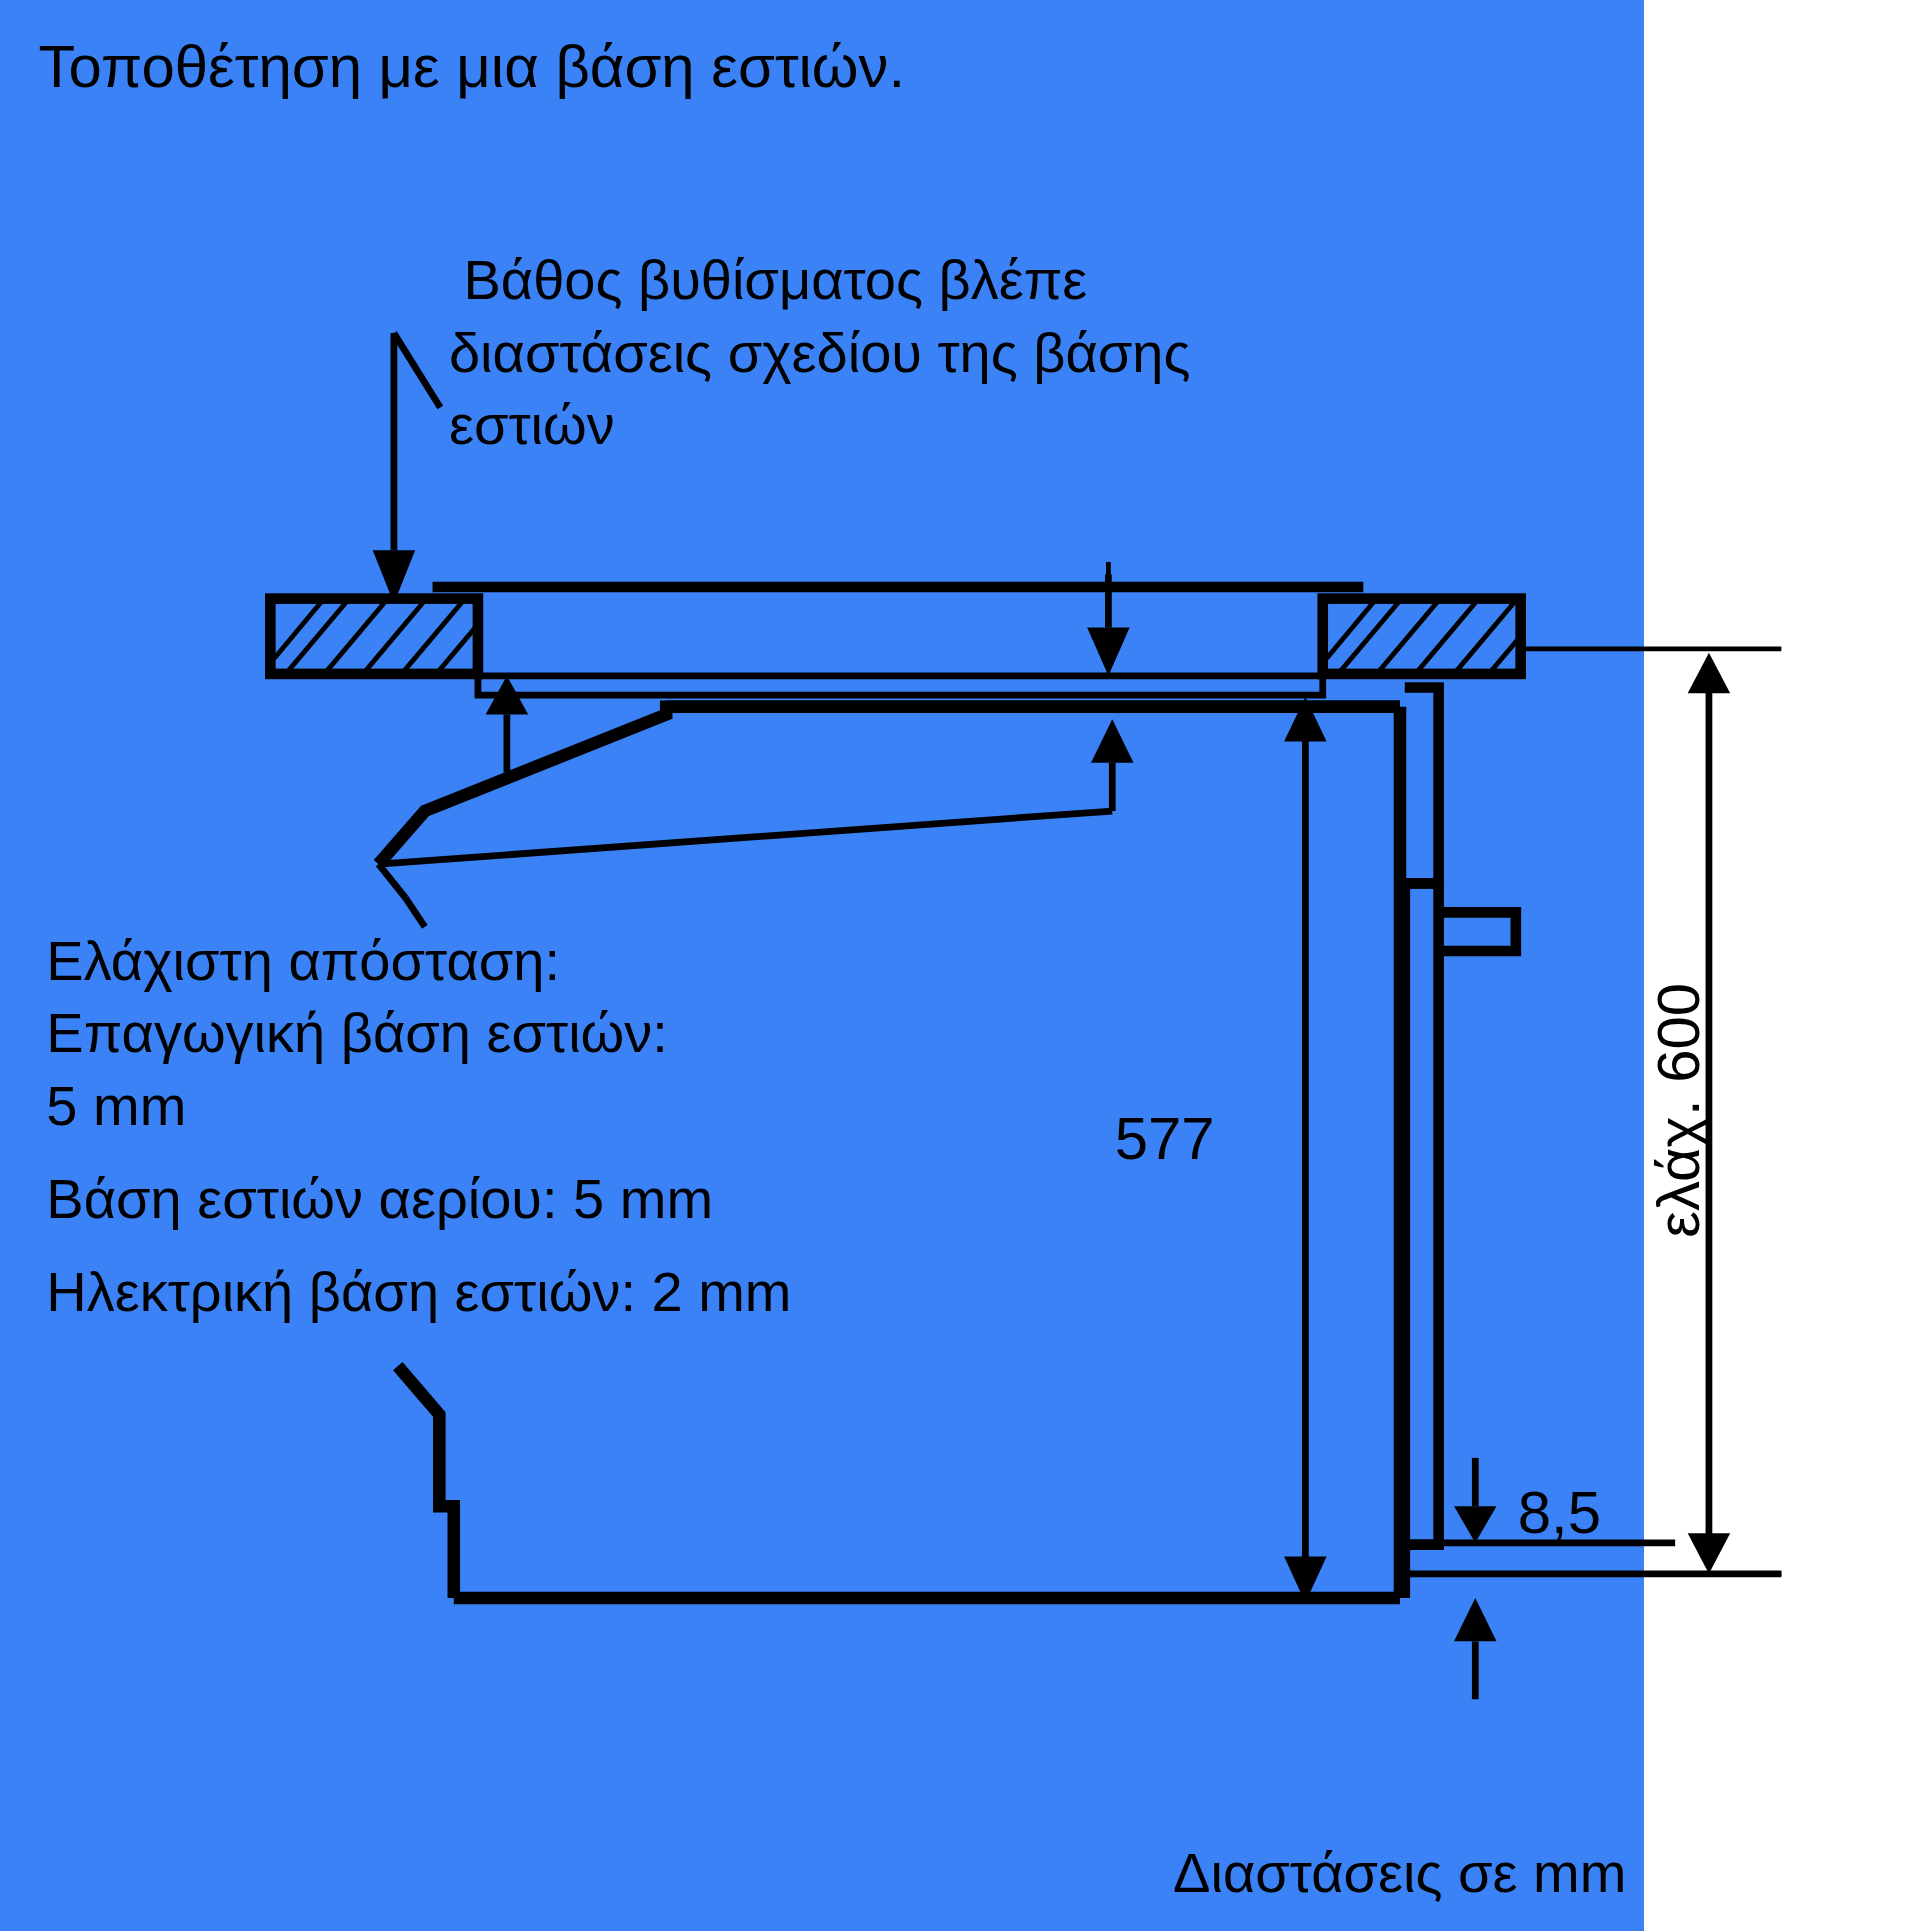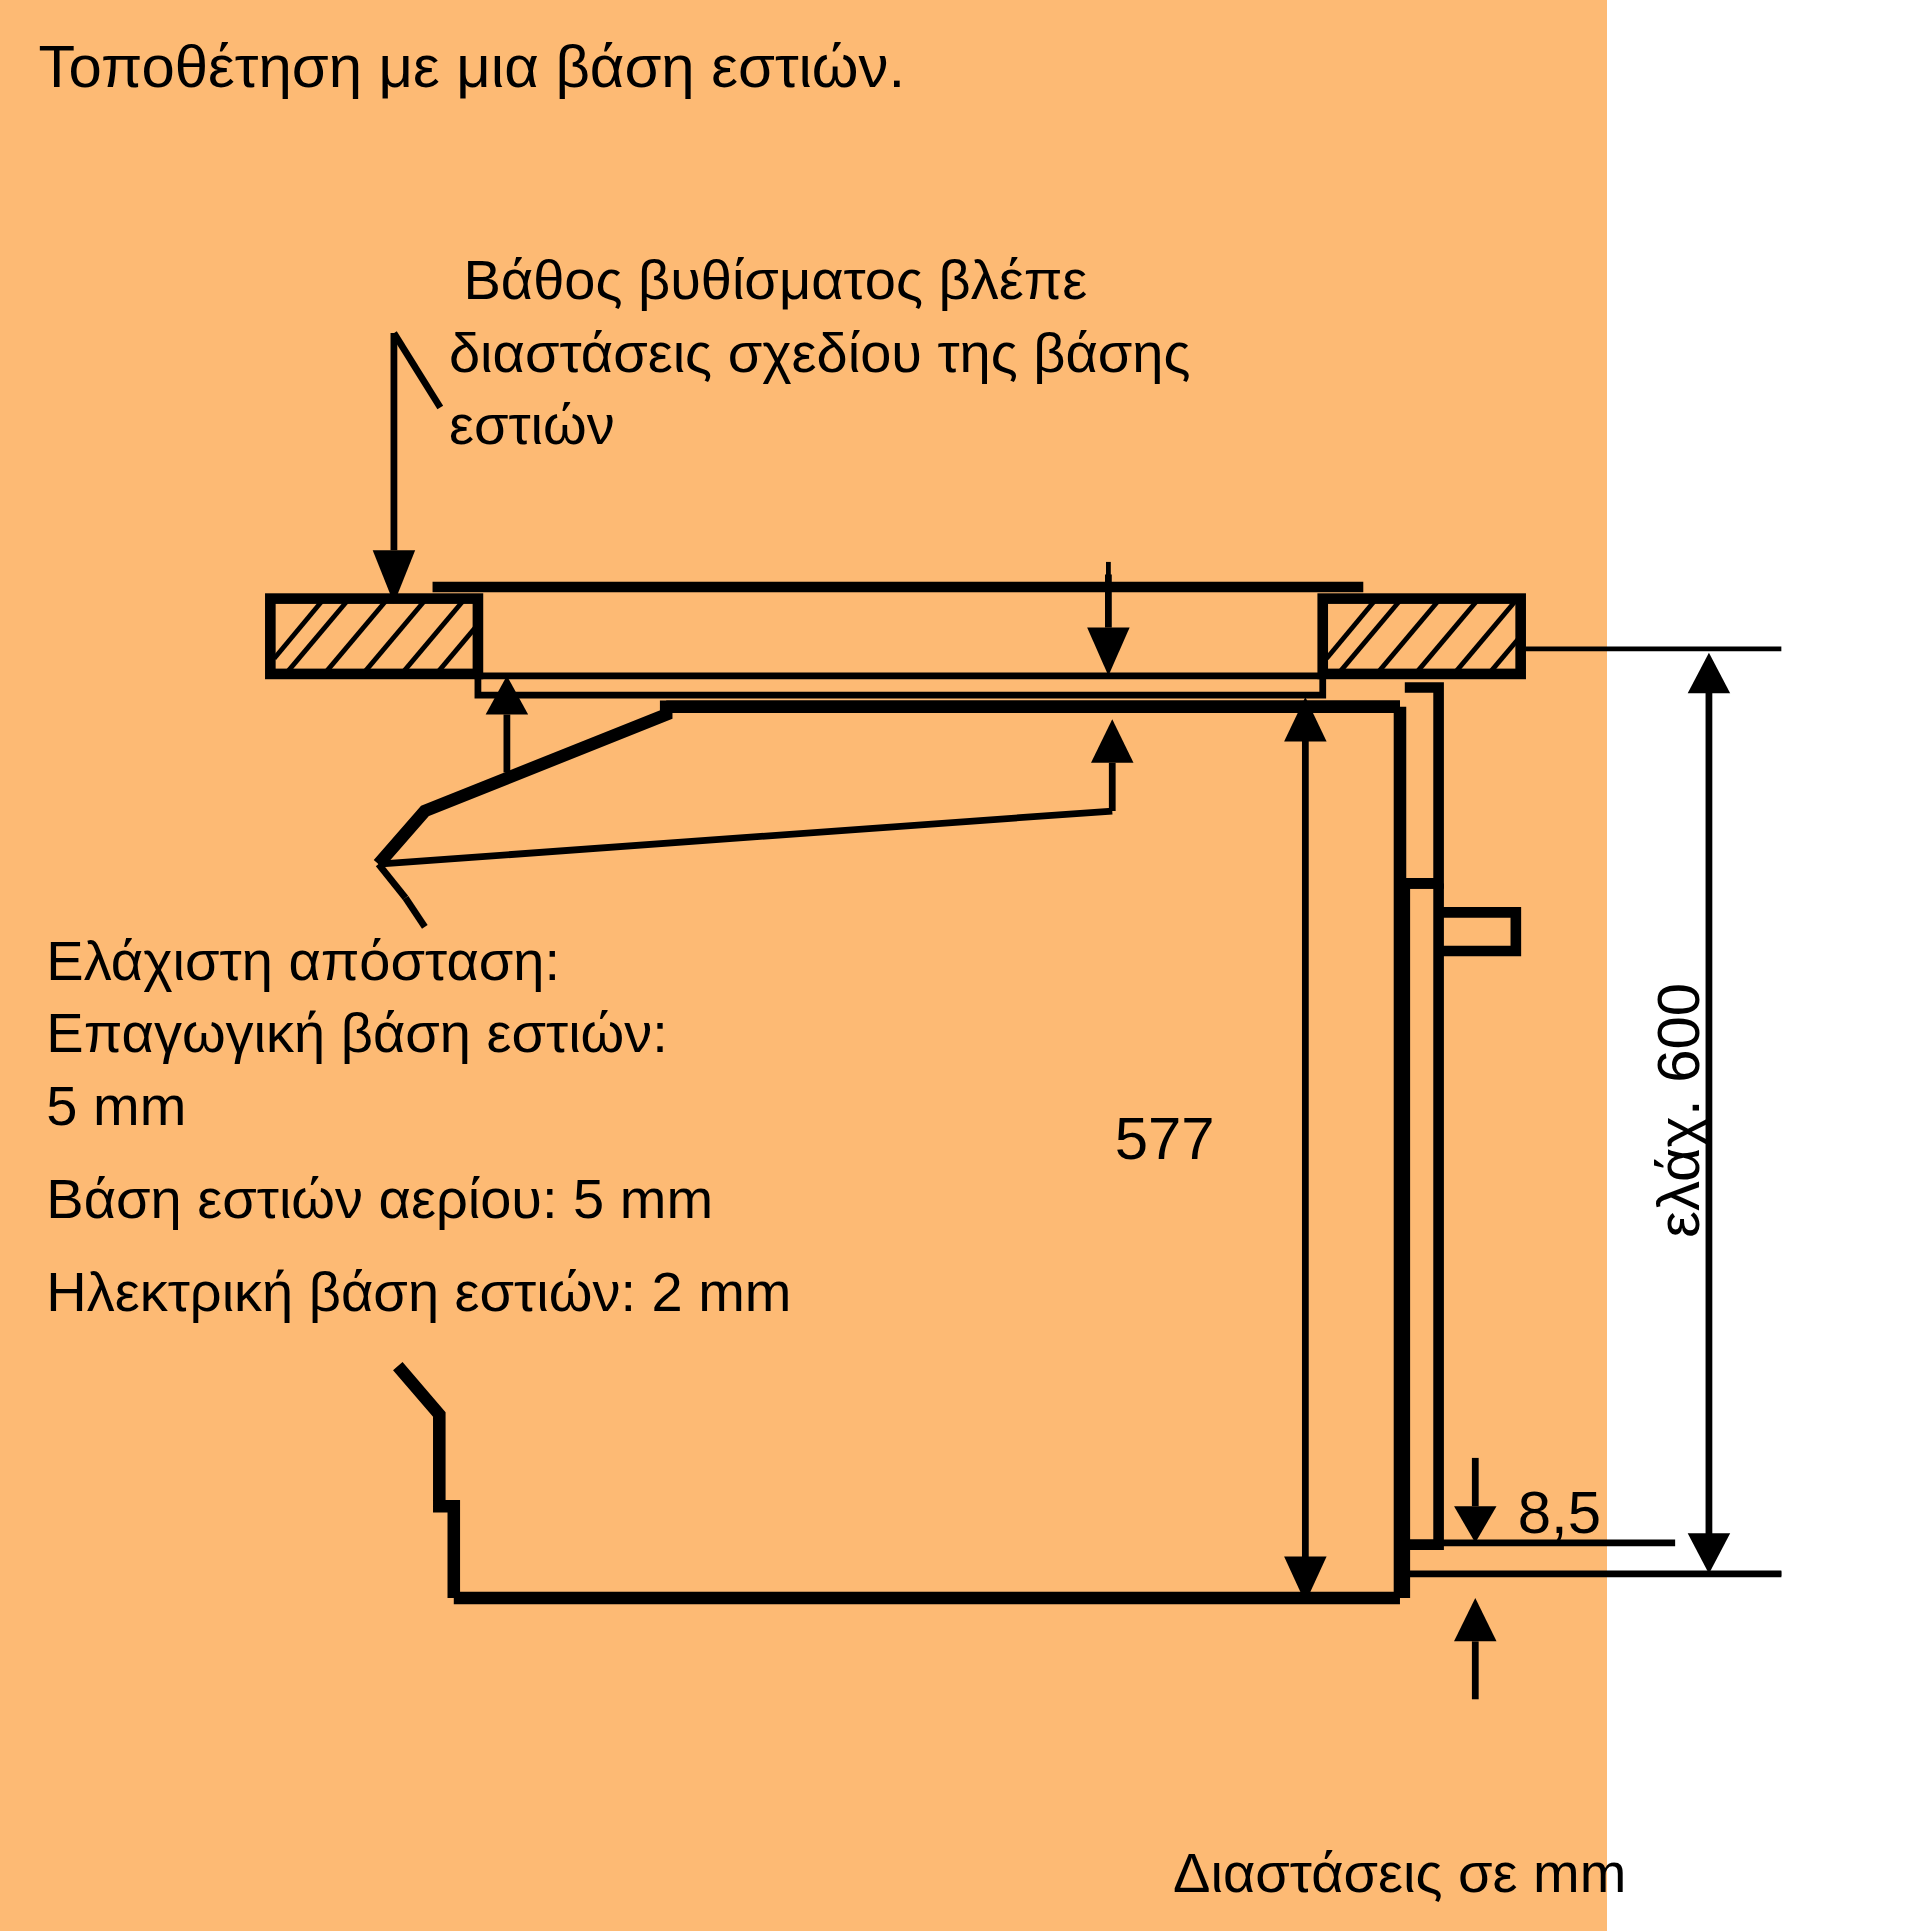--- a/index.html
+++ b/index.html
@@ -12,21 +12,22 @@
     height: 1931px;
     font-family: "Liberation Sans", sans-serif;
     color: #000000;
     overflow: hidden;
     position: relative;
   }
   #page {
     position: relative;
     width: 1607px;
     height: 1931px;
-    background: #fdba74;
+    background: #3b82f6;
+    padding-left: 37px;
   }
   #diagram {
     position: absolute;
     top: 0;
     left: 0;
     width: 1931px;
     height: 1931px;
   }
   .txt {
     font-family: "Liberation Sans", sans-serif;

